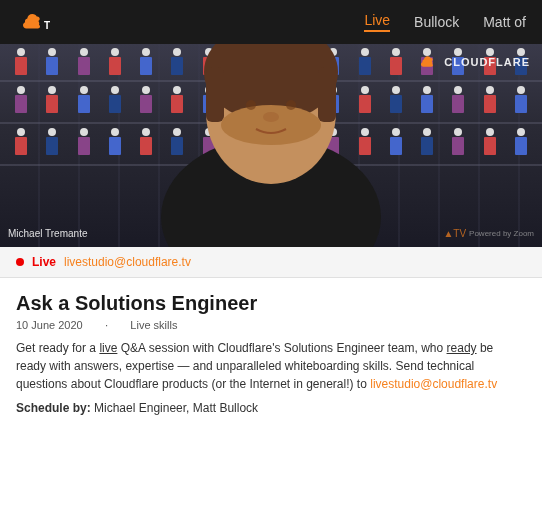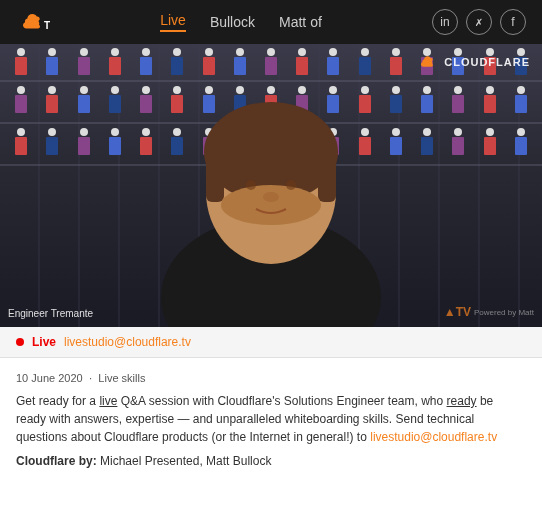--- a/index.html
+++ b/index.html
@@ -59,21 +59,21 @@
       align-items: center;
       justify-content: center;
       color: #ccc;
       font-size: 12px;
       cursor: pointer;
     }
 
     
     .video-container {
       width: 542px;
-      height: 283px;
+      height: 203px;
       background: #7f1d1d;
       position: relative;
       overflow: hidden;
     }
     .video-bg {
       width: 100%;
       height: 100%;
       background: linear-gradient(180deg, #3a3a4a 0%, #2a2a35 40%, #1a1a25 100%);
       position: absolute;
       top: 0; left: 0;
@@ -172,21 +172,21 @@
       font-weight: 700;
       color: #1a1a1a;
       margin-bottom: 4px;
     }
     .event-meta {
       font-size: 11px;
       color: #555;
       margin-bottom: 8px;
       display: flex;
       align-items: center;
-      gap: 6px;
+      gap: 22px;
     }
     .live-event-badge {
       color: #555;
       font-size: 11px;
     }
     .event-desc {
       font-size: 12px;
       color: #333;
       line-height: 1.5;
       margin-bottom: 8px;
@@ -215,25 +215,20 @@
     <svg class="logo-icon" viewBox="0 0 34 22" fill="none">
       <path d="M23 14c0.5-1.5 0.3-3-0.6-4.1 0.8-0.4 1.3-1.2 1.3-2.1 0-1.3-1-2.3-2.3-2.3-0.2 0-0.4 0-0.6 0.1C20.2 4.1 18.4 3 16.4 3c-2.7 0-4.9 2-5.1 4.6C9.8 8 9 9.1 9 10.4c0 0.3 0 0.5 0.1 0.8C7.9 11.7 7 12.9 7 14.3c0 1.8 1.5 3.3 3.3 3.3H22c1.1 0 2-0.9 2-2 0-0.8-0.4-1.5-1-1.6z" fill="#f6821f"></path>
       <text x="28" y="18" fill="white" font-size="10" font-weight="bold" font-family="Arial">TV</text>
     </svg>
   </div>
   <nav class="nav">
     <a class="nav-item active">Live</a>
     <a class="nav-item">Bullock</a>
     <a class="nav-item">Matt of</a>
   </nav>
-  <div class="social-icons">
-    <div class="social-btn">in</div>
-    <div class="social-btn" style="font-size:10px;">✗</div>
-    <div class="social-btn">f</div>
-  </div>
 </header>
 
 <div class="video-container">
   <div class="video-bg"></div>
   <div class="shelf-bg"></div>
 
   <div style="position:absolute;top:0;left:0;right:0;height:180px;display:grid;grid-template-columns:repeat(17,1fr);gap:1px;padding:4px 6px;">
 
     <div style="display:flex;flex-direction:column;align-items:center;">
         <div style="width:8px;height:8px;border-radius:50%;background:#ddd;margin-bottom:1px;"></div>
@@ -473,40 +468,41 @@
   </svg>
 
   <div class="cf-watermark">
     <svg width="24" height="16" viewBox="0 0 34 22">
       <path d="M23 14c0.5-1.5 0.3-3-0.6-4.1 0.8-0.4 1.3-1.2 1.3-2.1 0-1.3-1-2.3-2.3-2.3-0.2 0-0.4 0-0.6 0.1C20.2 4.1 18.4 3 16.4 3c-2.7 0-4.9 2-5.1 4.6C9.8 8 9 9.1 9 10.4c0 0.3 0 0.5 0.1 0.8C7.9 11.7 7 12.9 7 14.3c0 1.8 1.5 3.3 3.3 3.3H22c1.1 0 2-0.9 2-2 0-0.8-0.4-1.5-1-1.6z" fill="#f6821f"></path>
     </svg>
     <span class="cf-logo-small">CLOUDFLARE</span>
   </div>
 
   <div class="zoom-watermark">
-    <span style="color:#f6821f;font-size:12px;font-weight:bold;">▲TV</span>
-    <span class="zoom-text">Powered by Matt</span>
-  </div>
-
-  <div class="name-label">Engineer Tremante</div>
+    <span style="color:#f6821f;font-size:10px;font-weight:normal;">▲TV</span>
+    <span class="zoom-text">Powered by Zoom</span>
+  </div>
+
+  <div class="name-label">Michael Tremante</div>
 </div>
 
 <div class="live-bar">
   <span class="live-dot"></span>
   <span class="live-label">Live</span>
   <a class="live-email">livestudio@cloudflare.tv</a>
 </div>
 
 <div class="content">
+  <h1 class="event-title">Ask a Solutions Engineer</h1>
   <div class="event-meta">
     <span>10 June 2020</span>
     <span class="live-event-badge">·</span>
     <span>Live skills</span>
   </div>
   <div class="event-desc">
     Get ready for a <em>live</em> Q&amp;A session with Cloudflare's Solutions Engineer team, who <em>ready</em> be ready with answers, expertise — and unparalleled whiteboarding skills. Send technical questions about Cloudflare products (or the Internet in general!) to <span class="highlight">livestudio@cloudflare.tv</span>
   </div>
   <div class="presenters">
-    <strong>Cloudflare by:</strong>
-    <span> </span><span>Michael Presented, Matt Bullock</span>
+    <strong>Schedule by:</strong>
+    <span> </span><span>Michael Engineer, Matt Bullock</span>
   </div>
 
 </div>
 
 </body></html>

